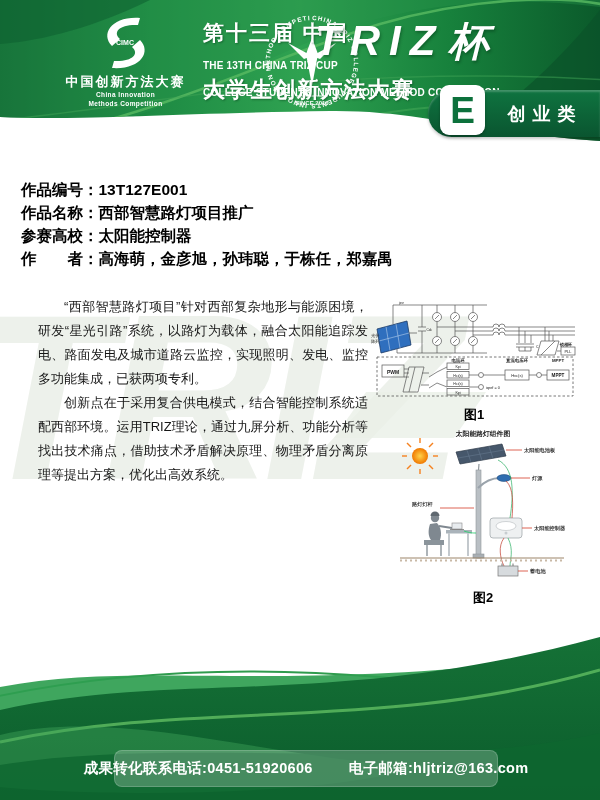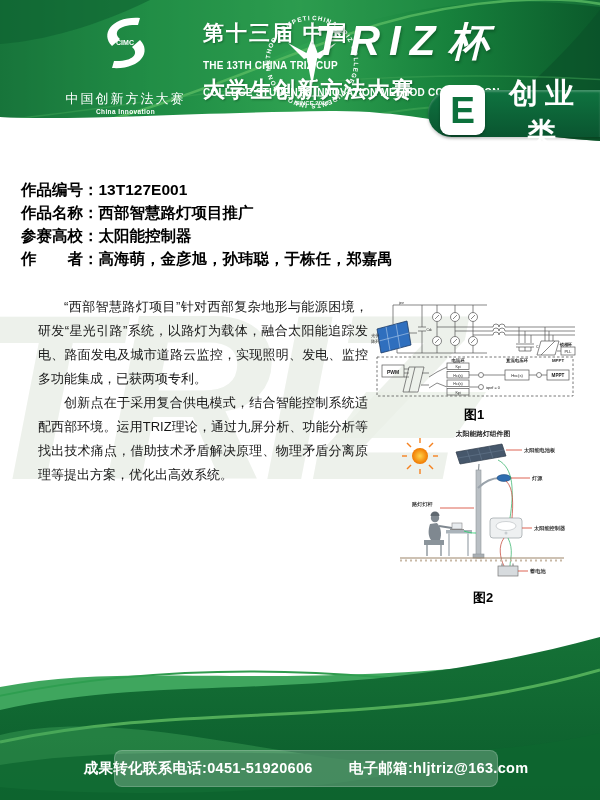--- a/index.html
+++ b/index.html
@@ -16,21 +16,21 @@
     font-size:235px; font-weight:bold; font-style:italic;
     letter-spacing:-10px; line-height:1; color:#edf1eb;
   }
   .wedge { position:absolute; z-index:0; background:#eaf0e7; }
   .wedge1 { left:350px; top:392px; width:120px; height:46px;
             transform:skewX(-35deg); opacity:.8; }
   
   .header { position:absolute; left:0; top:0; width:600px; height:150px; z-index:3; }
   .header-bg { position:absolute; left:0; top:0; }
   .logo-cimc { position:absolute; left:48px; top:14px; width:155px; text-align:center; color:#fff; }
-  .logo-cimc .cn { font-size:13px; font-weight:400; letter-spacing:2px; margin-top:18px; }
+  .logo-cimc .cn { font-size:13px; font-weight:700; letter-spacing:2px; margin-top:1px; }
   .logo-cimc .en { font-size:6.5px; font-weight:700; letter-spacing:.4px; line-height:1.35; }
   .logo-ring { position:absolute; left:262px; top:12px; width:100px; height:102px; }
   .title-block { position:absolute; left:0; top:0; width:584px; height:150px; color:#fff; }
   .t-cn1 { position:absolute; left:203px; top:19px; font-size:21px; font-weight:900; letter-spacing:2px;
            text-shadow:1px 1px 2px rgba(0,50,20,.45); }
   .t-en1 { position:absolute; left:203px; top:60px; font-size:10px; font-weight:700; letter-spacing:.2px; }
   .t-triz { position:absolute; left:315px; top:14px; font-size:42px; font-weight:900; font-style:italic;
             letter-spacing:9px; text-shadow:1px 2px 3px rgba(0,50,20,.45); white-space:nowrap; }
   .t-cup  { font-size:40px; letter-spacing:0; margin-left:4px; }
   .t-cn2 { position:absolute; left:203px; top:59px; font-size:22px; font-weight:900; letter-spacing:1.5px;
@@ -39,21 +39,21 @@
   
   .badge { position:absolute; right:0; top:90px; width:172px; height:47px; z-index:4;
            background:linear-gradient(180deg,#0f7440 0%, #0a5530 100%);
            border-radius:26px 0 0 26px;
            box-shadow:inset 0 2px 2px rgba(255,255,255,.22), 0 2px 3px rgba(0,0,0,.2); }
   .badge-e-box { position:absolute; left:12px; top:-5px; width:45px; height:50px; background:#fff;
                  border-radius:9px; display:flex; align-items:center; justify-content:center;
                  box-shadow:0 2px 3px rgba(0,0,0,.28); }
   .badge-e-box span { font-size:37px; font-weight:900; color:#0c713c; line-height:1; }
   .badge-label { position:absolute; left:66px; right:4px; top:50%; transform:translateY(-50%);
-                 text-align:center; color:#fff; font-size:29px; font-weight:900; letter-spacing:7px; }
+                 text-align:center; color:#fff; font-size:18px; font-weight:900; letter-spacing:7px; }
   
   .meta { position:absolute; left:21px; top:178px; z-index:2; }
   .meta-row { font-size:15.5px; font-weight:700; color:#000; line-height:23px; white-space:nowrap; }
   
   .content { position:absolute; left:38px; top:295px; width:330px; z-index:2; }
   .content p { font-size:13px; line-height:24px; text-indent:2em; text-align:justify; color:#161616; }
   
   figure { position:absolute; z-index:2; }
   .fig1 { left:369px; top:297px; width:210px; }
   .fig2 { left:394px; top:426px; width:178px; }

